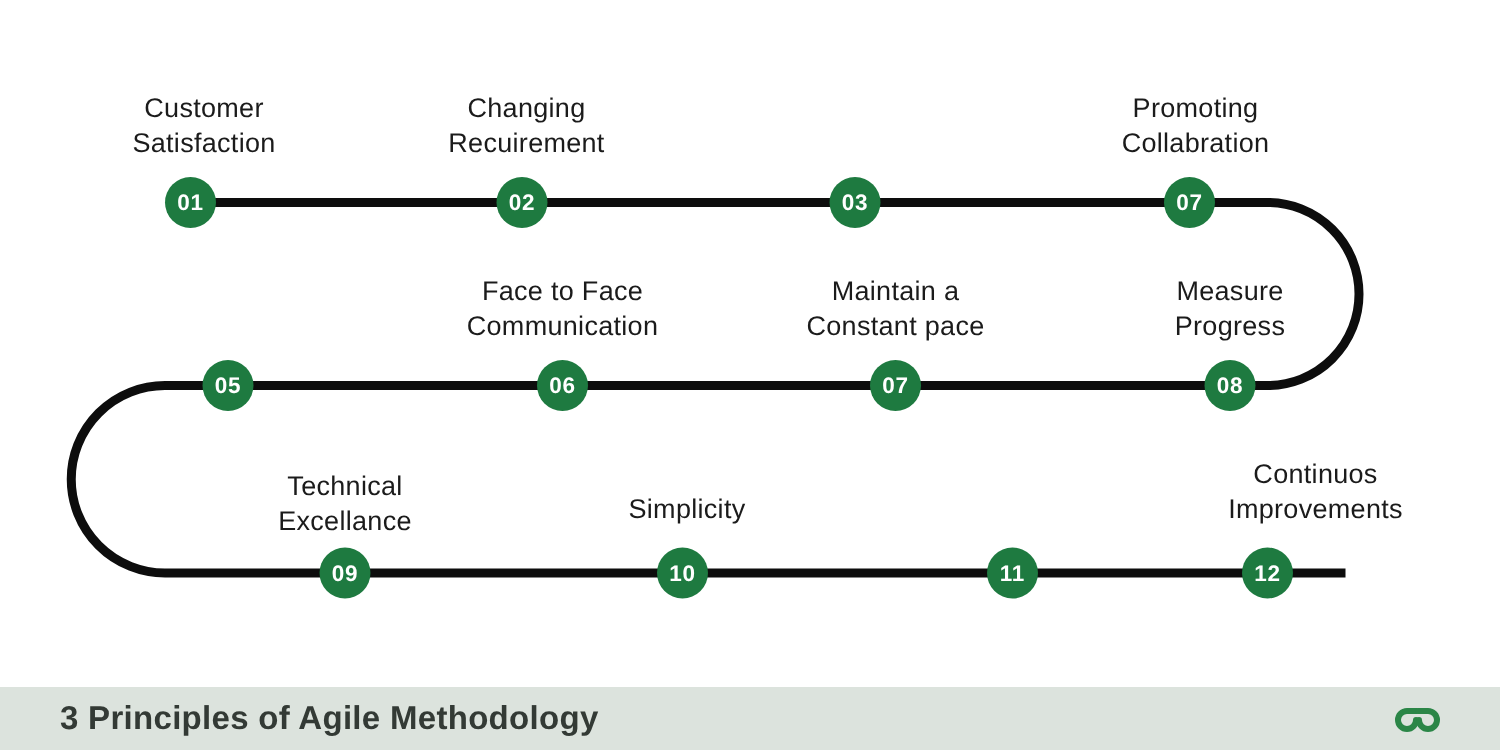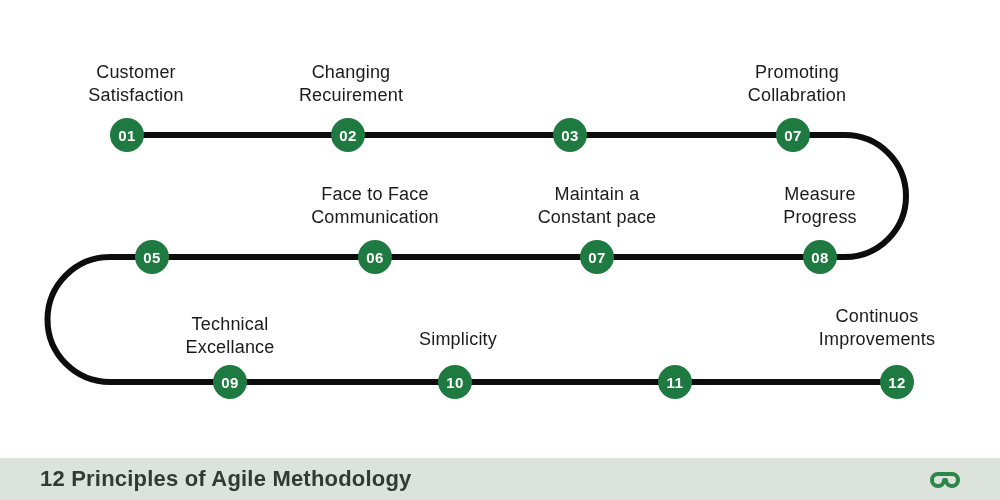--- a/index.html
+++ b/index.html
@@ -72,23 +72,23 @@
   <div class="dot" style="left:776px;top:118px">07</div>
 
   <div class="dot" style="left:135px;top:240px">05</div>
   <div class="dot" style="left:358px;top:240px">06</div>
   <div class="dot" style="left:580px;top:240px">07</div>
   <div class="dot" style="left:803px;top:240px">08</div>
 
   <div class="dot" style="left:213px;top:365px">09</div>
   <div class="dot" style="left:438px;top:365px">10</div>
   <div class="dot" style="left:658px;top:365px">11</div>
-  <div class="dot" style="left:880px;top:365px">12</div>
+  <div class="dot" style="left:828px;top:365px">12</div>
 
   <div class="footer">
-    <div class="footer-title">12 Principles of Agile Methodology</div>
+    <div class="footer-title">3 Principles of Agile Methodology</div>
     <svg class="footer-logo" viewBox="0 0 72 44">
       <path d="M 35 12 H 22 A 12 12 0 1 0 34 24"></path>
       <path d="M 37 12 H 50 A 12 12 0 1 1 38 24"></path>
     </svg>
   </div>
 
 </div>
 
 </body></html>

